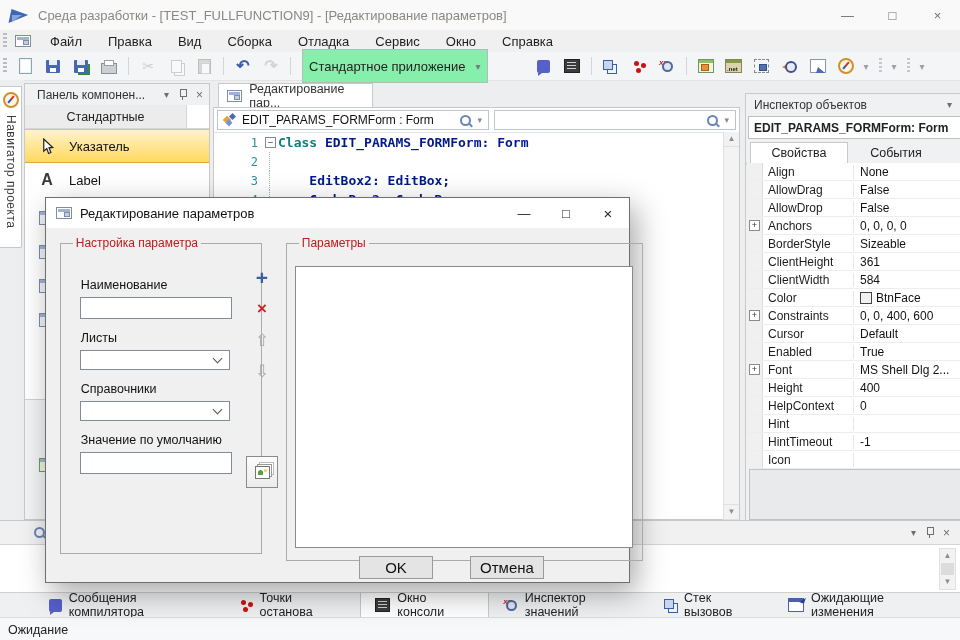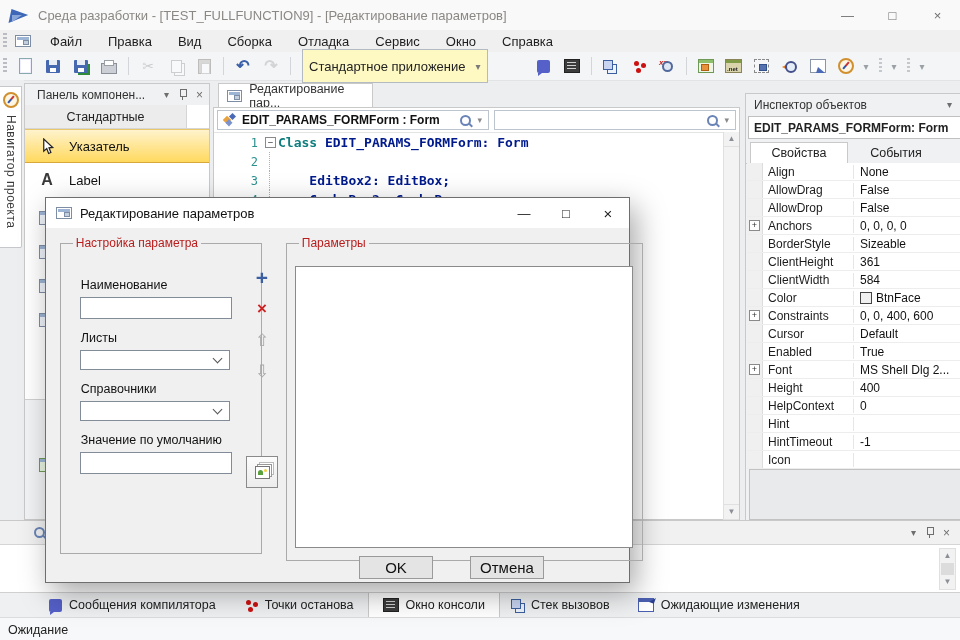--- a/index.html
+++ b/index.html
@@ -23,21 +23,21 @@
   .form-icon::before{content:"";position:absolute;left:1px;right:1px;top:1px;height:3px;background:#9db4d4;}
   .form-icon::after{content:"";position:absolute;right:1px;bottom:1px;width:4px;height:3px;background:#c3cfdf;border:1px solid #7d8da4;}
   .menu-item{padding:3px 13px;color:#1e1e1e;}
 
   
   .toolbar{position:absolute;left:0;top:52px;width:960px;height:28px;background:#f4f5f6;border-bottom:1px solid #e2e3e5;display:flex;align-items:center;}
   .tb-sep{width:1px;height:18px;background:#d3d5d8;margin:0 5px;}
   .tbi{width:26px;height:24px;display:flex;align-items:center;justify-content:center;margin:0 1px;}
   .tbi.disabled{opacity:.45;filter:grayscale(.9);}
   .ic{position:relative;display:inline-block;}
-  .tb-combo{height:20px;min-width:158px;background:#fef9c3;border:1px solid #b4bac2;display:flex;align-items:center;margin:0 6px;padding:6px 6px;font-size:13px;color:#222;}
+  .tb-combo{height:20px;min-width:158px;background:#86efac;border:1px solid #b4bac2;display:flex;align-items:center;margin:0 6px;padding:6px 6px;font-size:13px;color:#222;}
   .tb-combo .dd{margin-left:auto;color:#7a7a7a;font-size:10px;padding-left:10px;}
   .ovf{color:#9aa0a6;font-size:10px;margin:0 4px;}
   .ovf-dots{width:3px;height:16px;background:repeating-linear-gradient(#c4c7cb 0 2px,transparent 2px 4px);margin:0 6px;display:inline-block;}
 
   
   .ic-new-file{width:11px;height:14px;background:#fff;border:1px solid #8aa;box-shadow:inset 0 0 0 1px #eef;}
   .ic-save,.ic-save-all{width:14px;height:13px;background:#4668b0;border-radius:1px;}
   .ic-save::before,.ic-save-all::before{content:"";position:absolute;left:3px;top:0;width:8px;height:5px;background:#e8edf5;}
   .ic-save::after,.ic-save-all::after{content:"";position:absolute;left:4px;bottom:1px;width:6px;height:4px;background:#fff;}
   .ic-save-all{box-shadow:3px 3px 0 -1px #2f8a3a;}
@@ -118,21 +118,21 @@
   .editor-tab{position:absolute;left:5px;top:0;width:155px;height:24px;background:#fff;border:1px solid #c9c9c9;border-bottom:none;display:flex;align-items:center;padding-left:8px;box-sizing:border-box;font-size:12.5px;color:#333;}
   .editor-tab .form-icon{margin-right:7px;}
   .editor-body{position:absolute;left:213px;top:107px;width:527px;height:413px;background:#fff;border:1px solid #c9c9c9;box-sizing:border-box;}
   .editor-nav{height:24px;display:flex;align-items:center;gap:5px;padding:0 3px;border-bottom:1px solid #e4e4e4;}
   .nav-box{height:20px;background:#fff;border:1px solid #bcc4cе;border:1px solid #bcc4ce;display:flex;align-items:center;padding:0 6px;box-sizing:border-box;}
   .nav-box.left{width:272px;}
   .nav-box.right{flex:1;}
   .class-ic{width:12px;height:12px;position:relative;margin-right:6px;}
   .class-ic::before{content:"";position:absolute;left:0;top:3px;width:6px;height:6px;background:#e8a13c;transform:rotate(45deg);}
   .class-ic::after{content:"";position:absolute;left:6px;top:0;width:5px;height:5px;background:#4a6ab8;transform:rotate(45deg);box-shadow:2px 7px 0 #7a93d0;}
-  .nav-box .txt{font-size:12px;font-weight:bold;color:#111;white-space:nowrap;overflow:hidden;}
+  .nav-box .txt{font-size:12px;font-weight:normal;color:#111;white-space:nowrap;overflow:hidden;}
   .nav-box .tail{margin-left:auto;display:flex;align-items:center;gap:6px;}
   .nav-box .dd{color:#8a8a8a;font-size:9px;}
   .code-area{position:relative;height:388px;overflow:hidden;font-family:"DejaVu Sans Mono","Liberation Mono",monospace;}
   .code-line{display:flex;height:19px;align-items:center;}
   .code-ln{width:44px;text-align:right;color:#2b9090;font-size:12px;padding-right:6px;flex:none;}
   .code-fold{width:14px;flex:none;position:relative;height:100%;}
   .fold-box{position:absolute;left:1px;top:4px;width:9px;height:9px;border:1px solid #8a8a8a;background:#fff;font-size:9px;line-height:8px;text-align:center;color:#444;}
   .fold-line{position:absolute;left:5px;top:0;bottom:0;border-left:1px dotted #9ab8b8;}
   .code-text{font-size:13px;font-weight:bold;white-space:pre;}
   .tok-kw{color:#0e7d7d;}
@@ -582,20 +582,24 @@
       </div>
       <div class="btab ">
         <span class="ic ic-breakpoints"></span>
         <span>Точки останова</span>
       </div>
       <div class="btab active">
         <span class="ic ic-console"></span>
         <span>Окно консоли</span>
       </div>
       <div class="btab ">
+        <span class="ic ic-watch"></span>
+        <span>Инспектор значений</span>
+      </div>
+      <div class="btab ">
         <span class="ic ic-cascade"></span>
         <span>Стек вызовов</span>
       </div>
       <div class="btab ">
         <span class="ic ic-pending"></span>
         <span>Ожидающие изменения</span>
       </div>
     </div>
 
   <div class="statusbar">

